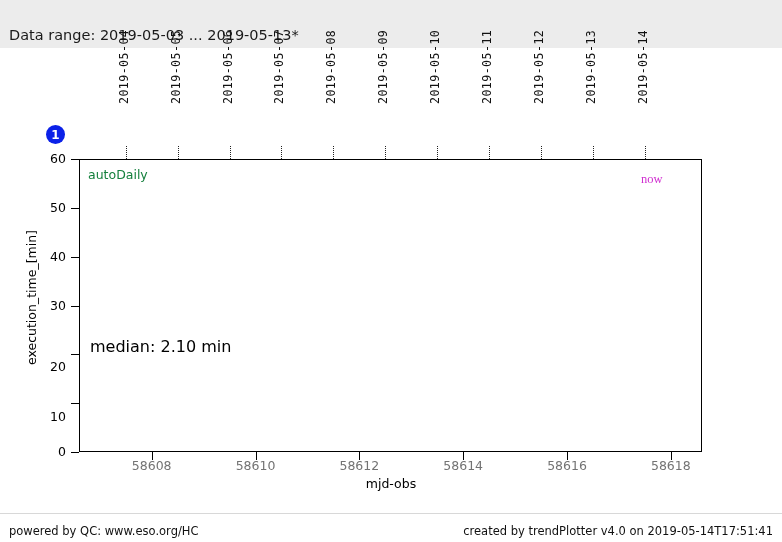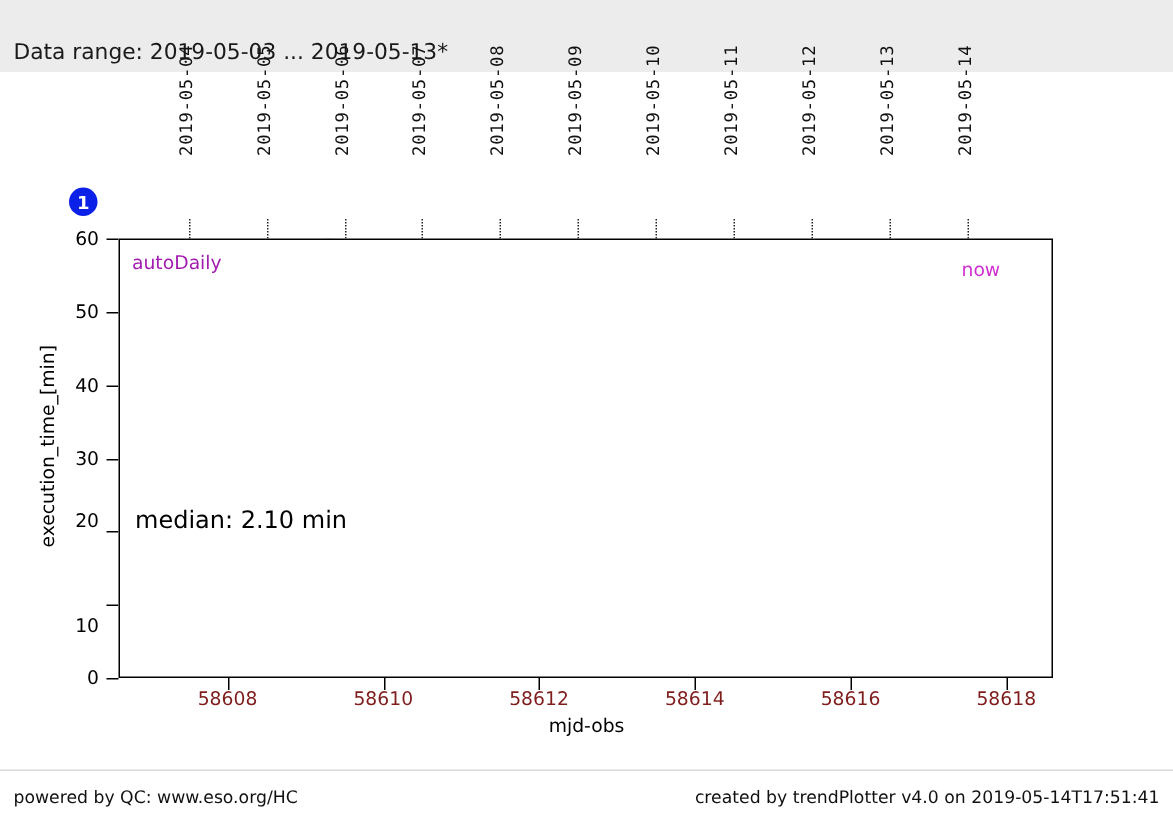--- a/index.html
+++ b/index.html
@@ -26,29 +26,29 @@
   .daylabel{position:absolute;font-size:11.5px;color:#111;
             transform:rotate(-90deg);transform-origin:left bottom;white-space:nowrap;
             font-family:"DejaVu Sans Mono","Liberation Mono",monospace;letter-spacing:0.5px;}
   .daytick{position:absolute;top:146px;width:0;height:13px;border-left:1px dotted #222;}
 
   
   .ytick{position:absolute;left:71px;width:8px;height:0;border-top:1.3px solid #000;}
   .ytlabel{position:absolute;left:36px;width:30px;text-align:right;font-size:12.5px;color:#000;}
   .xtick{position:absolute;top:452px;height:8px;width:0;border-left:1.3px solid #000;}
   .xtlabel{position:absolute;top:458px;width:60px;margin-left:-30px;text-align:center;
-           font-size:12.5px;color:#7f1d1d;}
+           font-size:12.5px;color:#737373;}
   .xaxis-title{position:absolute;top:476px;left:0;width:782px;text-align:center;font-size:12.5px;}
   .yaxis-title{position:absolute;font-size:12.5px;color:#000;white-space:nowrap;
                transform:rotate(-90deg);transform-origin:left top;left:24px;top:365px;}
 
   
-  .series-label{position:absolute;left:88px;top:167px;font-size:12.5px;color:#a21caf;}
+  .series-label{position:absolute;left:88px;top:167px;font-size:12.5px;color:#15803d;}
   .median-label{position:absolute;left:90px;top:337px;font-size:16px;color:#000;}
-  .now-label{position:absolute;left:641px;top:172px;font-size:12.5px;color:#d02fd0;}
+  .now-label{position:absolute;left:641px;top:172px;font-size:12.5px;color:#d02fd0;font-family:Liberation Serif, serif;}
   .badge{position:absolute;left:46px;top:125px;width:19px;height:19px;border-radius:50%;
          background:#0b21e8;color:#fff;font-size:12px;font-weight:bold;
          display:flex;align-items:center;justify-content:center;line-height:1;}
 
   
   .footer-rule{position:absolute;left:0;top:513px;width:782px;height:1px;background:#d8d8d8;}
   .footer-left{position:absolute;left:9px;top:524px;font-size:11.5px;color:#111;}
   .footer-right{position:absolute;right:9px;top:524px;font-size:11.5px;color:#111;text-align:center;}
 
   svg{display:block;}
@@ -87,21 +87,21 @@
       <div class="daytick" style="left: 644.892px;"></div>
       <div class="daylabel" style="left: 649.892px; top: 90px;">2019-05-14</div>
     </div>
 
   <div id="yaxis">
       <div class="ytick" style="top: 452px;"></div>
       <div class="ytlabel" style="top: 444px;">0</div>
       <div class="ytick" style="top: 403.167px;"></div>
       <div class="ytlabel" style="top: 409px;">10</div>
       <div class="ytick" style="top: 354.333px;"></div>
-      <div class="ytlabel" style="top: 339px;">20</div>
+      <div class="ytlabel" style="top: 359px;">20</div>
       <div class="ytick" style="top: 305.5px;"></div>
       <div class="ytlabel" style="top: 297.5px;">30</div>
       <div class="ytick" style="top: 256.667px;"></div>
       <div class="ytlabel" style="top: 248.667px;">40</div>
       <div class="ytick" style="top: 207.833px;"></div>
       <div class="ytlabel" style="top: 199.833px;">50</div>
       <div class="ytick" style="top: 159px;"></div>
       <div class="ytlabel" style="top: 151px;">60</div>
     </div>
   <div class="yaxis-title">execution_time_[min]</div>

